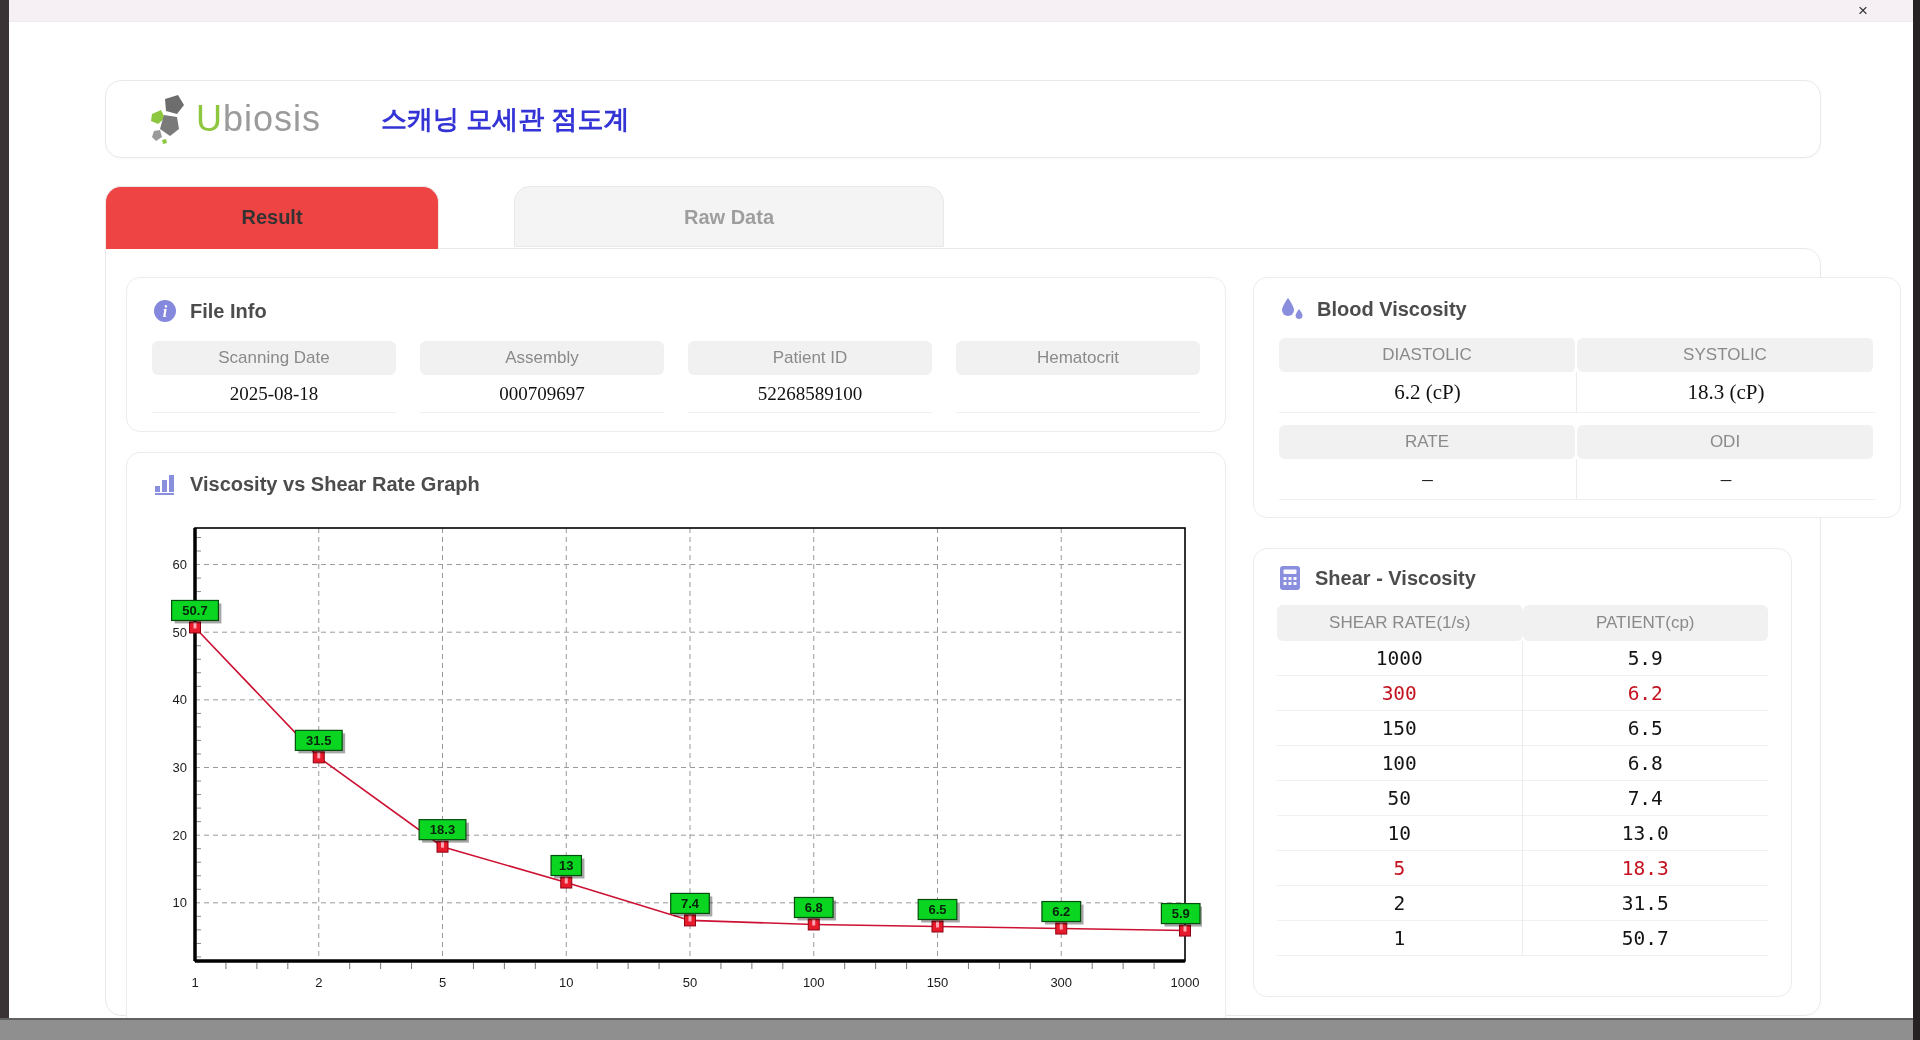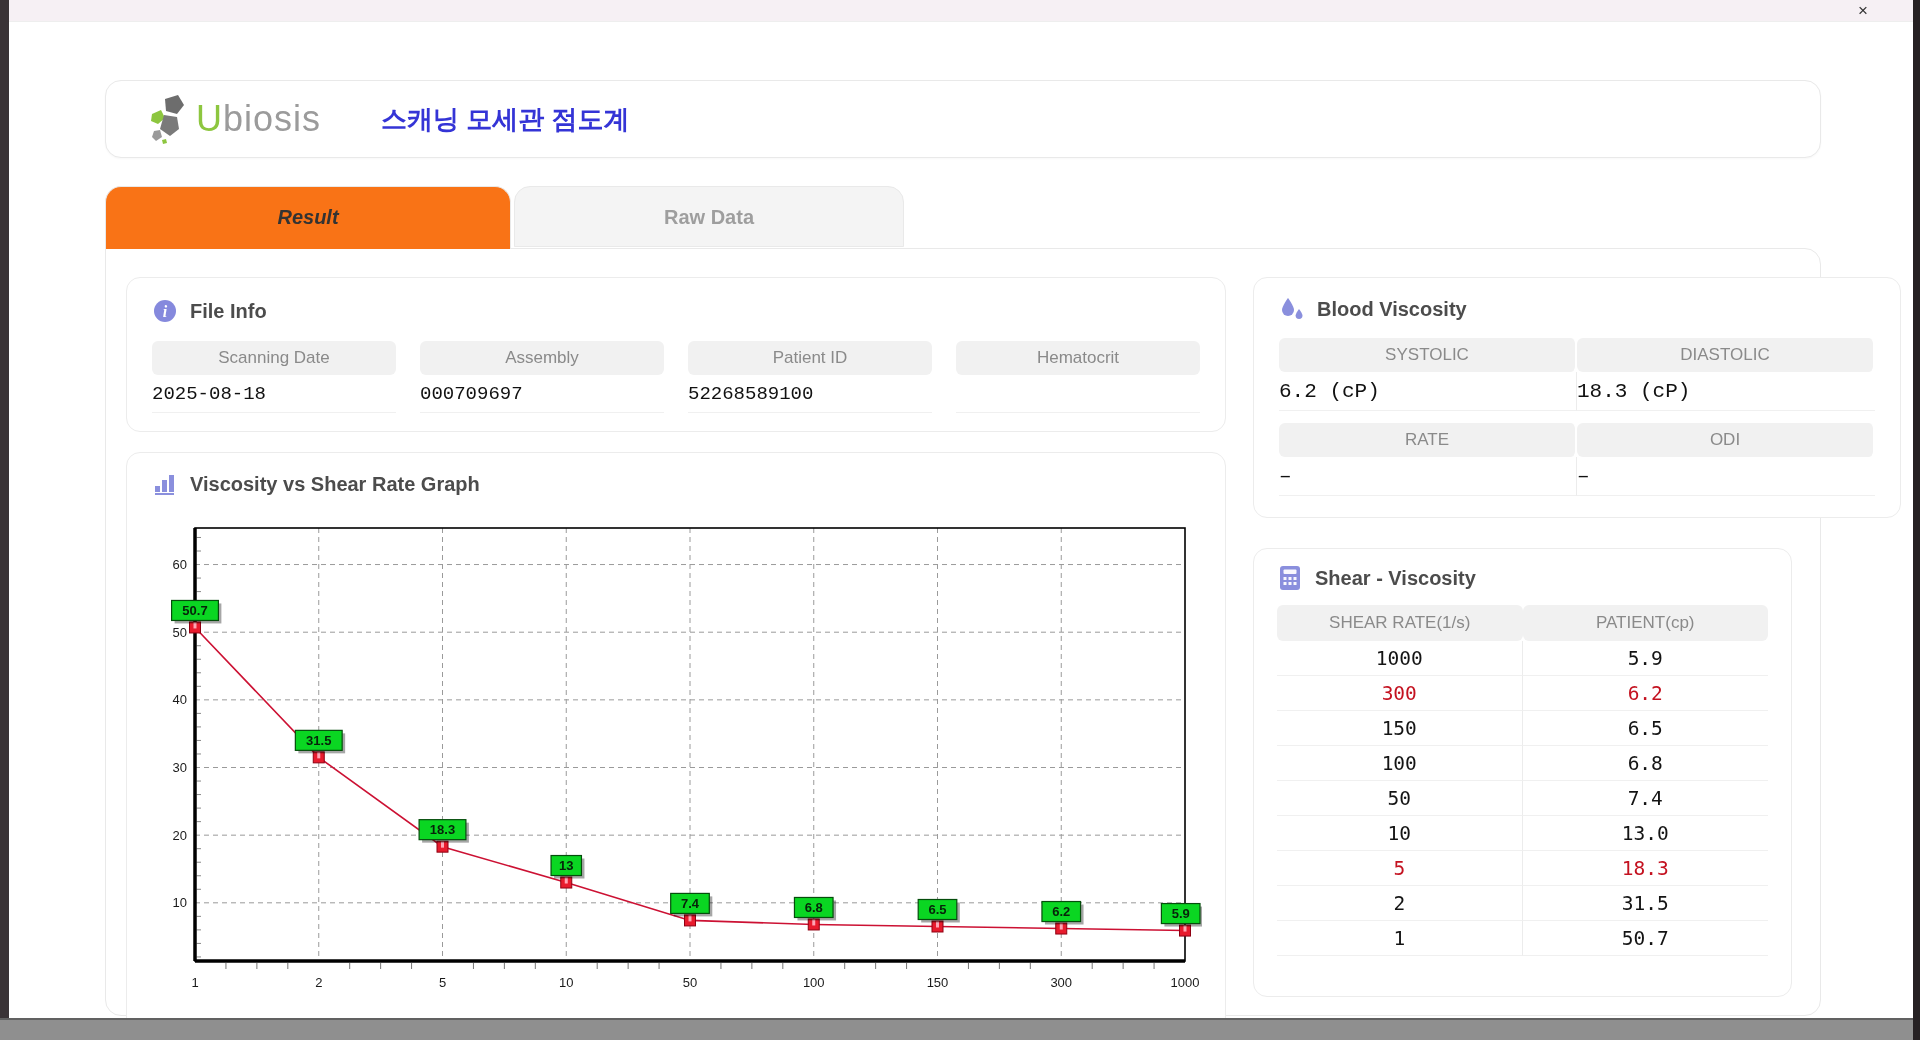--- a/index.html
+++ b/index.html
@@ -22,41 +22,41 @@
                  border:1px solid #e9e9e9; border-radius:16px; background:#fff;
                  display:flex; align-items:center; box-shadow:0 1px 2px rgba(0,0,0,.03); }
   .logo { display:flex; align-items:center; margin-left:42px; }
   .logo-u { font-size:36px; color:#8dc63f; font-weight:400; letter-spacing:1px; margin-left:4px; }
   .logo-rest { font-size:36px; color:#9b9b9b; font-weight:400; letter-spacing:1px; }
   .app-title { margin-left:60px; font-size:26px; font-weight:bold; color:#3434d6; }
 
   
   .tab { position:absolute; top:186px; height:63px; text-align:center; line-height:60px;
          font-size:20px; font-weight:bold; border-radius:16px 16px 0 0; cursor:pointer; }
-  .tab-active { left:105px; width:406px; background:#f97316; color:#333;
-                border:1px solid #e9e9e9; border-bottom:none; z-index:5;font-style:italic; }
-  .tab-inactive { left:514px; width:390px; height:61px; background:#f4f4f4; color:#9e9e9e;
+  .tab-active { left:105px; width:334px; background:#ef4444; color:#333;
+                border:1px solid #e9e9e9; border-bottom:none; z-index:5; }
+  .tab-inactive { left:514px; width:430px; height:61px; background:#f4f4f4; color:#9e9e9e;
                   border:1px solid #e9e9e9; z-index:1; }
 
   .panel { position:absolute; left:105px; top:248px; width:1716px; height:768px;
            border:1px solid #e9e9e9; border-radius:0 16px 16px 16px; background:#fff; z-index:2; }
 
   .card { position:absolute; background:#fff; border:1px solid #ececec; border-radius:14px; }
   .card-title { display:flex; align-items:center; gap:12px; font-size:20px; font-weight:bold; color:#4c4c4c; }
 
   #file-info-card  { left:20px;  top:28px;  width:1100px; height:155px; padding:20px 25px; }
   #graph-card      { left:20px;  top:203px; width:1100px; height:636px; padding:18px 25px; }
   #bv-card         { left:1147px; top:28px;  width:648px;  height:241px; padding:18px 25px; }
   #sv-card         { left:1147px; top:299px; width:539px;  height:449px; padding:16px 23px; }
 
   
   .cell-head { background:#f1f1f1; color:#8a8a8a; font-size:17px; text-align:center;
                padding:7px 0; border-radius:6px; }
-  .cell-val  { color:#111; font-size:19px; padding:8px 0 7px;
-               font-family:Liberation Mono, monospace; border-bottom:1px solid #f0f0f0; min-height:37px; }
+  .cell-val  { color:#111; font-size:19px; text-align:center; padding:8px 0 7px;
+               font-family:Liberation Serif, serif; border-bottom:1px solid #f0f0f0; min-height:37px; }
 
   .fi-grid { display:grid; grid-template-columns:repeat(4,1fr); gap:0 24px; margin-top:17px; }
 
   .bv-grid { display:grid; grid-template-columns:1fr 1fr; margin-top:16px; }
   .bv-grid .cell-head { border-right:2px solid #fff; }
   .bv-grid .cell-val:first-of-type { border-right:1px solid #ececec; }
   .bv-gap { height:12px; grid-column:1 / span 2; }
   .bv-grid .cell-val { font-size:21px; }
 
   .sv-table { margin-top:14px; }
@@ -283,22 +283,22 @@
       <div class="card-title">
         <span class="icon-wrap">
           <svg width="26" height="26" viewBox="0 0 26 26">
             <path d="M9 2 C9 2 15 10 15 14 A6 6 0 1 1 3 14 C3 10 9 2 9 2 Z" fill="#8a8fdd"></path>
             <path d="M20 13 C20 13 23.5 17.5 23.5 19.6 A3.4 3.4 0 1 1 16.6 19.6 C16.6 17.5 20 13 20 13 Z" fill="#8a8fdd"></path>
           </svg>
         </span>
         <span>Blood Viscosity</span>
       </div>
       <div class="bv-grid">
+          <div class="cell-head">DIASTOLIC</div>
           <div class="cell-head">SYSTOLIC</div>
-          <div class="cell-head">DIASTOLIC</div>
           <div class="cell-val" style="border-right: 1px solid rgb(236, 236, 236);">6.2 (cP)</div>
           <div class="cell-val">18.3 (cP)</div>
           <div class="bv-gap"></div>
           <div class="cell-head">RATE</div>
           <div class="cell-head">ODI</div>
           <div class="cell-val" style="border-right: 1px solid rgb(236, 236, 236);">–</div>
           <div class="cell-val">–</div>
         </div>
     </div>
 

